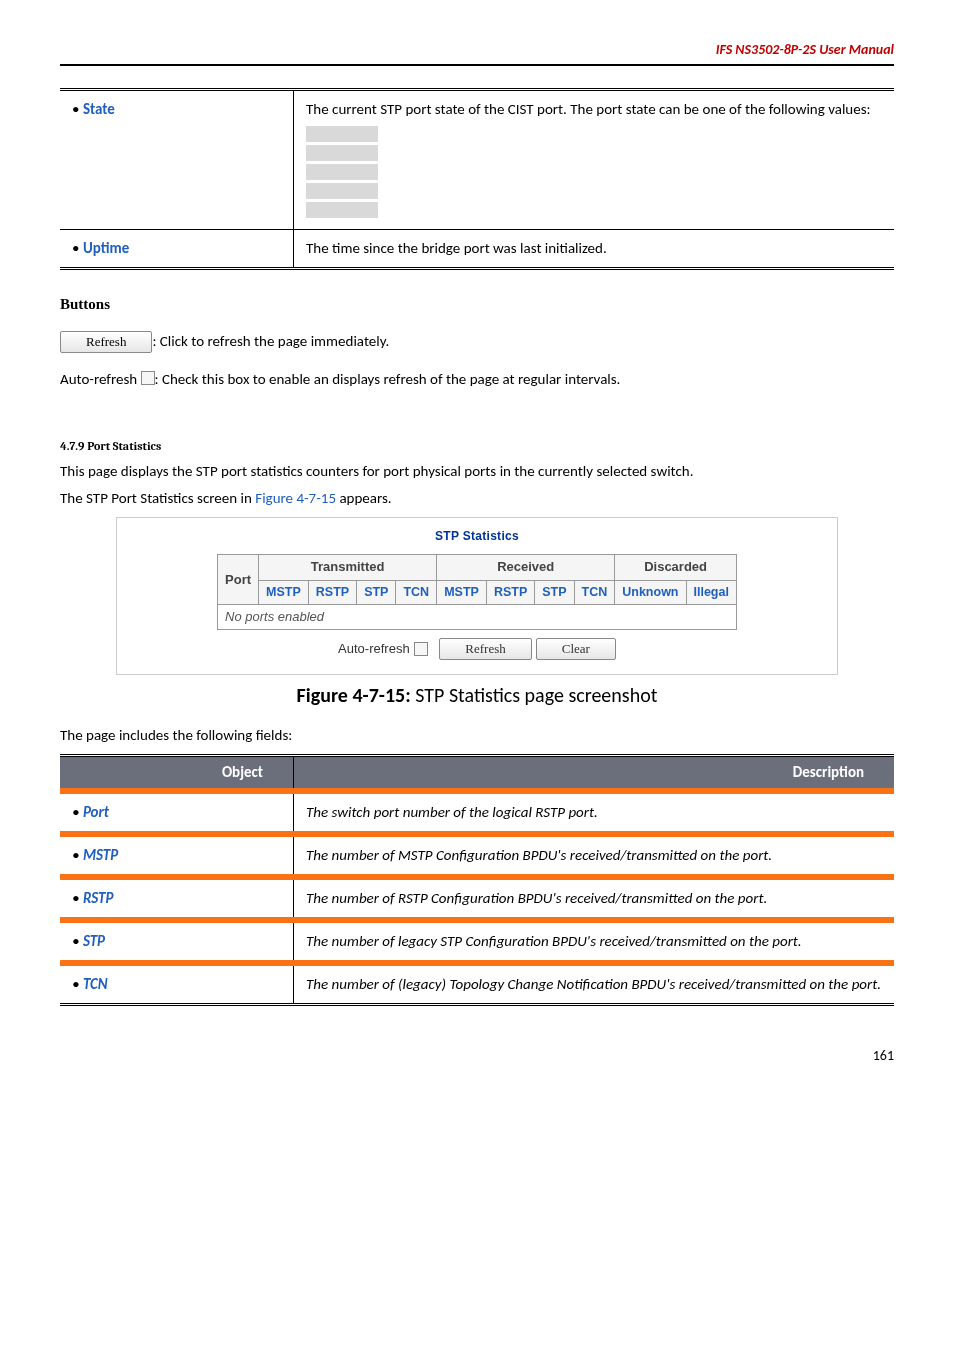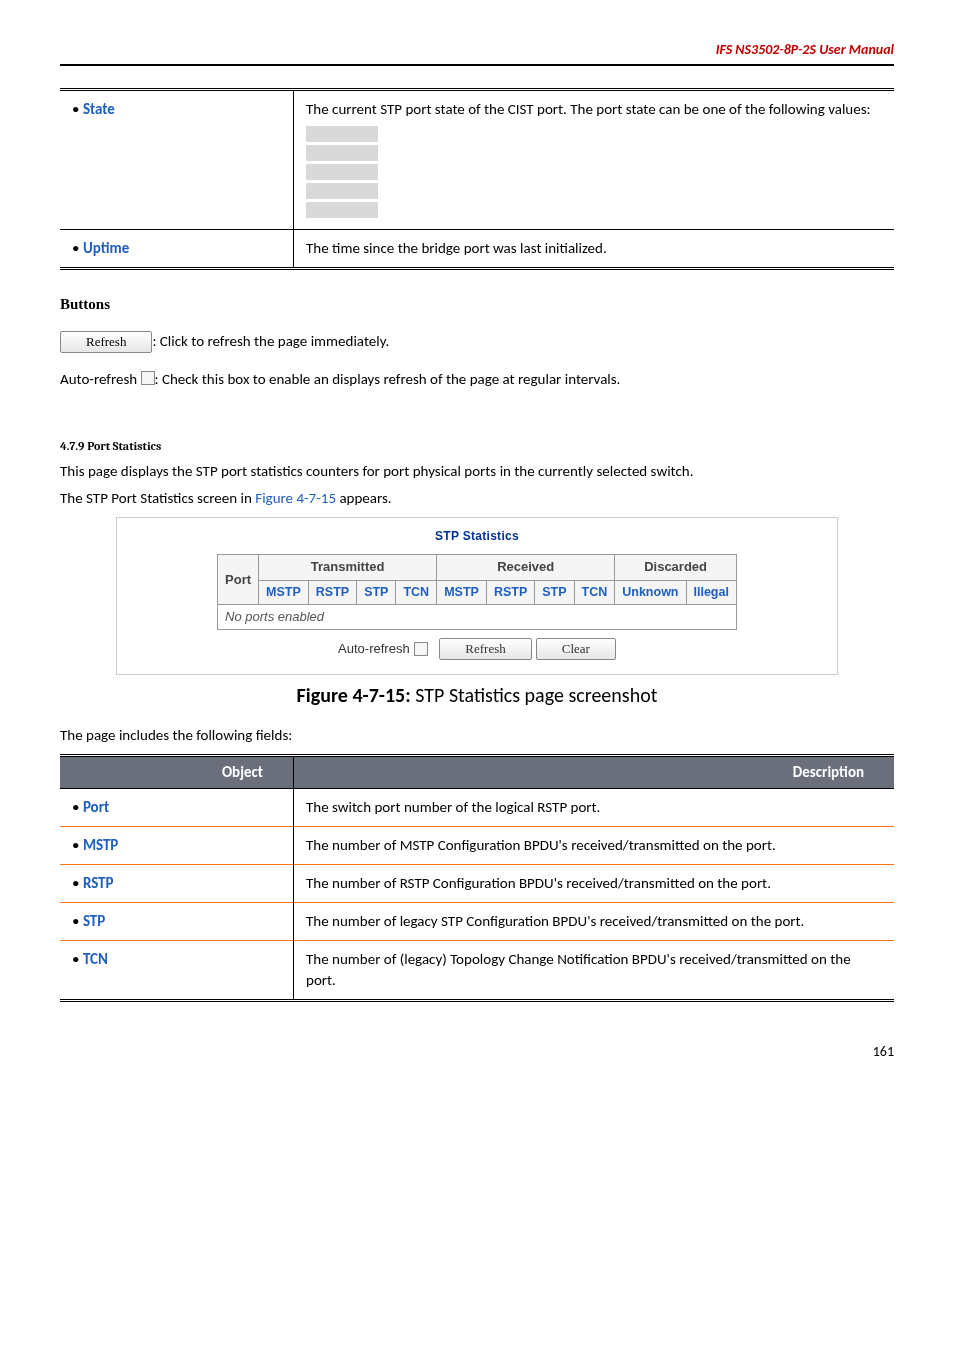--- a/index.html
+++ b/index.html
@@ -148,21 +148,22 @@
     text-align: right;
     font-weight: bold;
     padding: 5px 30px;
     border-top: 1px solid #000;
     border-bottom: 1px solid #000;
   }
   .obj-table th + th { border-left: 1px solid #000; }
   .obj-table td {
     padding: 8px 12px;
     vertical-align: top;
-    border-top: 1px solid #f97316;
+    border-top: 6px solid #f97316;
+    font-style: italic;
   }
   .obj-table td.label { width: 28%; }
 
   .page-num { text-align: right; margin-top: 40px; font-size: 14px; }
   .seg-border { border-left: 1px solid #000; }
 </style>
 </head>
 <body>
 
 <div class="header-line">IFS  NS3502-8P-2S  User  Manual</div>

